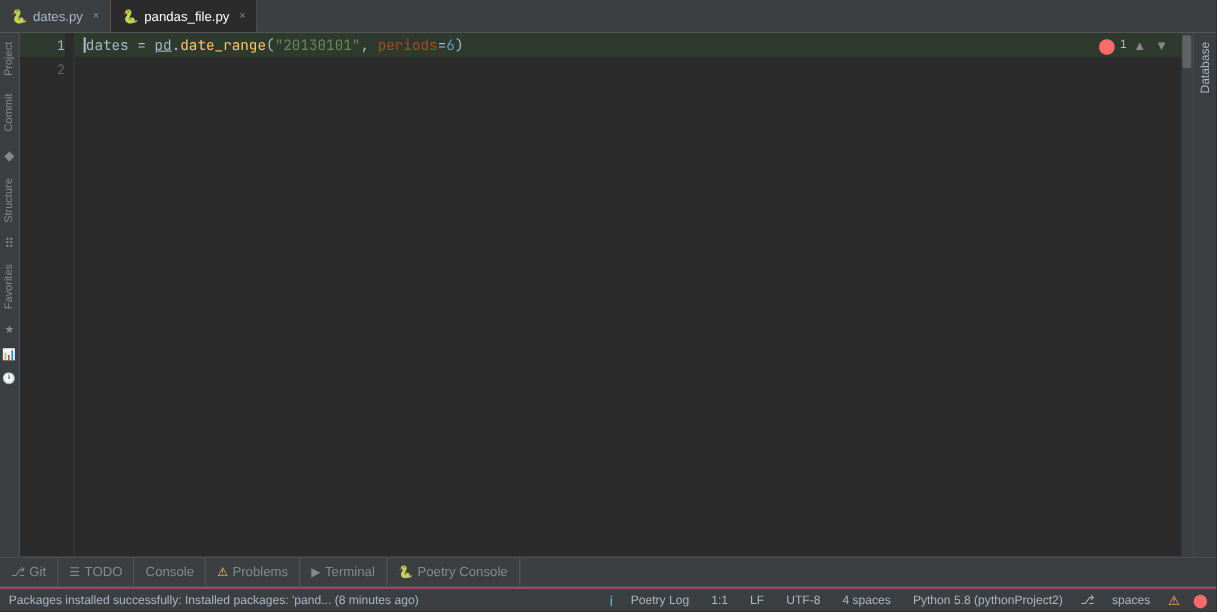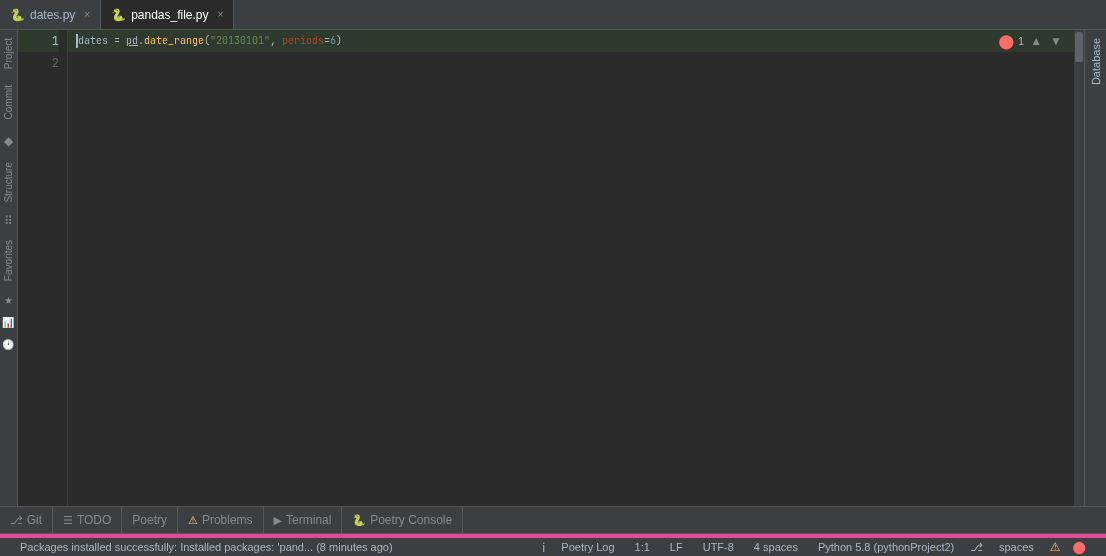--- a/index.html
+++ b/index.html
@@ -38,21 +38,21 @@
     .line-num {
       height: 22px; line-height: 22px; font-size: 12px;
     }
     .line-num.active { color: #a9b7c6; background: #2d3a2d; width: 100%; }
 
     
     .code-area {
       flex: 1; background: #2b2b2b; overflow: auto; position: relative;
     }
     .code-line {
-      height: 22px; line-height: 22px; font-size: 10px;
+      height: 22px; line-height: 22px; font-size: 13px;
       font-family: 'JetBrains Mono', 'Courier New', monospace;
       white-space: pre; padding-left: 8px; display: flex; align-items: center;
     }
     .code-line.highlighted { background: #2d3a2d; }
 
     
     .line-controls {
       position: absolute; right: 20px; top: 0; height: 22px;
       display: flex; align-items: center; gap: 4px;
     }
@@ -95,22 +95,22 @@
     .bottom-tab {
       display: flex; align-items: center; height: 100%; padding: 0 10px;
       font-size: 12px; color: #888; cursor: pointer; gap: 4px;
       border-right: 1px solid #555;
     }
     .bottom-tab .bt-icon { font-size: 11px; }
 
     
     .status-bar {
       height: 22px; background: #3c3f41; display: flex; align-items: center;
-      padding: 0 20px; font-size: 11px; color: #a9b7c6; gap: 0;
-      border-top: 4px solid #ec4899;
+      padding: 0 8px; font-size: 11px; color: #a9b7c6; gap: 0;
+      border-top: 1px solid #ec4899;
     }
     .status-left { display: flex; align-items: center; gap: 8px; flex: 1; }
     .status-right { display: flex; align-items: center; gap: 12px; }
     .status-item { cursor: pointer; padding: 0 4px; }
     .info-icon { color: #4fc3f7; font-size: 13px; }
     .package-msg { color: #a9b7c6; }
 
     
     .cursor {
       display: inline-block; width: 2px; height: 14px; background: #a9b7c6;
@@ -188,21 +188,21 @@
     <div class="bottom-tab-bar">
       <div class="bottom-tab">
         <span class="bt-icon">⎇</span>
         <span>Git</span>
       </div>
       <div class="bottom-tab">
         <span class="bt-icon">☰</span>
         <span>TODO</span>
       </div>
       <div class="bottom-tab">
-        <span>Poetry</span>
+        <span>Console</span>
       </div>
       <div class="bottom-tab">
         <span class="bt-icon" style="color:#ffc66d;">⚠</span>
         <span>Problems</span>
       </div>
       <div class="bottom-tab">
         <span class="bt-icon">▶</span>
         <span>Terminal</span>
       </div>
       <div class="bottom-tab">

